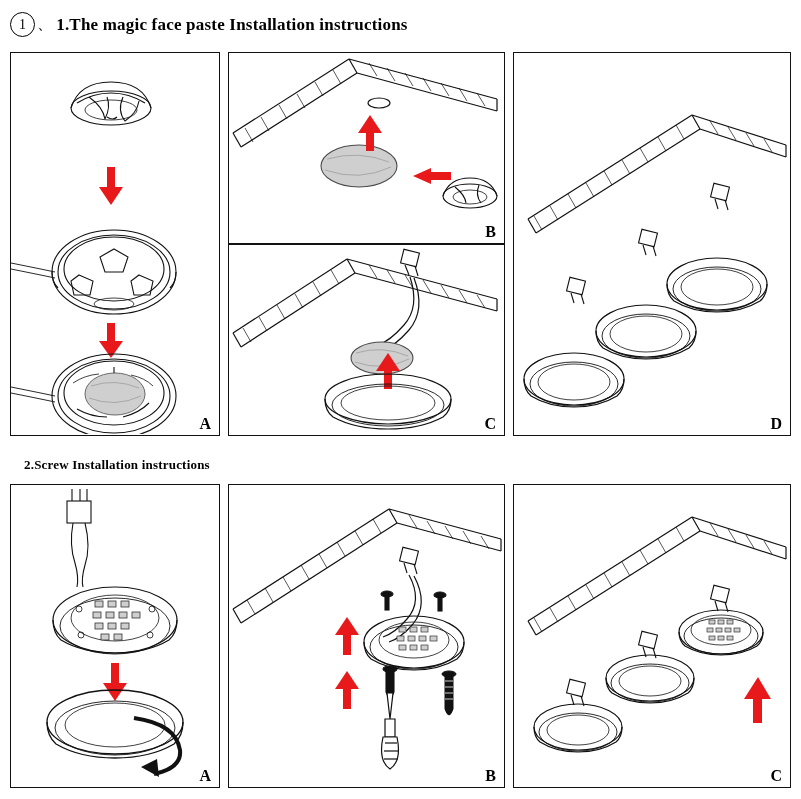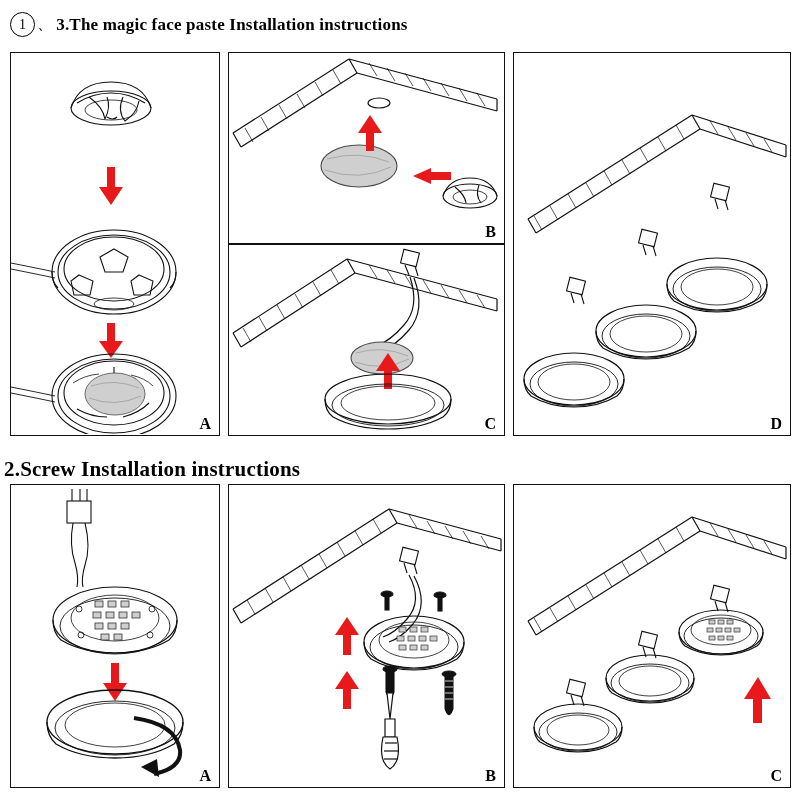--- a/index.html
+++ b/index.html
@@ -25,21 +25,21 @@
   .heading {
     position: absolute;
     display: flex;
     align-items: center;
     font-weight: bold;
     font-size: 17px;
     letter-spacing: 0.2px;
     white-space: nowrap;
   }
   #heading-1 { left: 10px; top: 12px; }
-  #heading-2 { left: 4px; top: 457px; font-size: 21px; }
+  #heading-2 { left: 24px; top: 457px; font-size: 13px; }
 
   .circled-num {
     display: inline-flex;
     align-items: center;
     justify-content: center;
     width: 23px;
     height: 23px;
     border: 1.4px solid #000;
     border-radius: 50%;
     font-size: 14px;
@@ -84,21 +84,21 @@
   svg { display: block; }
 </style>
 </head>
 <body>
 
 <div class="page">
 
   <div class="heading" id="heading-1">
     <span class="circled-num">1</span>
     <span class="dunhao">、</span>
-    <span>3.The magic face paste Installation instructions</span>
+    <span>1.The magic face paste Installation instructions</span>
   </div>
 
   <div class="panel" id="panel-1A">
     <svg width="207" height="381" viewBox="0 0 207 381">
       <g stroke="#111" stroke-width="1.1" fill="none" stroke-linejoin="round">
 
         <ellipse cx="100" cy="55" rx="40" ry="17"></ellipse>
         <path d="M60 55 q8 -26 40 -26 q32 0 40 26"></path>
         <path d="M78 44 q14 10 16 22 q6 -12 2 -22"></path>
         <path d="M112 44 q-6 14 2 24 q12 -8 14 -20"></path>

